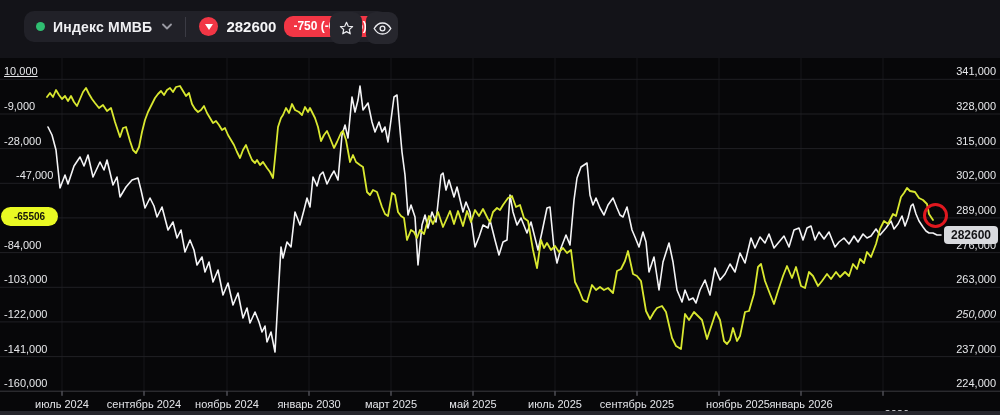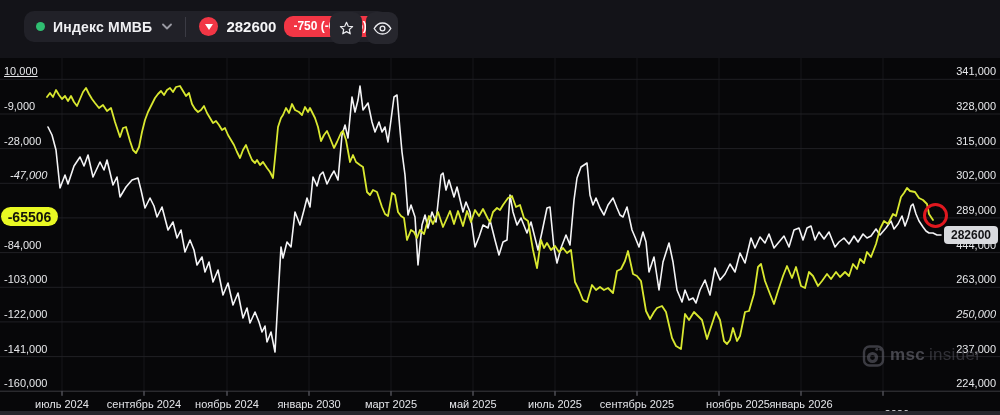--- a/index.html
+++ b/index.html
@@ -17,21 +17,21 @@
   .price{font-size:15px;font-weight:700;color:#f5f5f7;}
   .badge{background:#f23645;color:#fff;font-size:12px;font-weight:700;border-radius:9px;padding:3px 9px 4px;white-space:nowrap;}
   .btn{position:absolute;top:12px;width:32px;height:32px;border-radius:9px;background:#26262d;border:none;
        display:flex;align-items:center;justify-content:center;cursor:pointer;padding:0;}
   .btn.star{left:330px;} .btn.eye{left:366px;}
   #chart-svg{position:absolute;left:0;top:0;}
   .ylab{position:absolute;font-size:11px;color:#e7e8eb;line-height:12px;pointer-events:none;}
   .ylab.r{}
   .xlab{position:absolute;font-size:11px;color:#e4e5e9;transform:translateX(-50%);white-space:nowrap;pointer-events:none;}
   .pill-left{position:absolute;left:1px;top:207px;width:57px;height:19px;border-radius:9.5px;background:#e9f923;
-       color:#14150a;font-size:14px;font-weight:700;display:flex;align-items:center;justify-content:center;}
+       color:#14150a;font-size:10px;font-weight:700;display:flex;align-items:center;justify-content:center;}
   .pill-right{position:absolute;right:2px;top:226px;height:18px;border-radius:4px;background:#d9dade;
        color:#131316;font-size:12px;font-weight:700;display:flex;align-items:center;justify-content:center;padding:0 7px;}
   .red-circle{position:absolute;left:923px;top:203px;width:25px;height:25px;border-radius:50%;
        border:3.5px solid #e0181f;box-sizing:border-box;background:transparent;}
   .watermark{position:absolute;left:862px;top:343px;display:flex;align-items:center;gap:4px;opacity:.62;pointer-events:none;}
   .wm-bold{font-size:17px;font-weight:700;color:#6c6c76;letter-spacing:.3px;}
   .wm-light{font-size:17px;font-weight:400;color:#4a4a53;letter-spacing:.3px;}
   .bottom-bar{position:absolute;left:0;top:411px;width:1000px;height:4px;background:#26262c;}
 </style>
 </head>
@@ -101,32 +101,32 @@
       <line x1="719" y1="391.3" x2="719" y2="395.8" stroke="#70707a" stroke-width="1"></line>
       <line x1="801" y1="391.3" x2="801" y2="395.8" stroke="#70707a" stroke-width="1"></line>
       <line x1="883" y1="391.3" x2="883" y2="395.8" stroke="#70707a" stroke-width="1"></line>
       <polyline points="48,127 52,135 56,150 60,188 65,175 68,184 74,166 80,157 84,166 88,155 93,177 100,162 104,170 107,160 113,185 117,177 120,197 126,187 132,180 138,178 141,190 145,208 150,198 154,206 157,217 162,207 168,230 173,222 177,238 181,230 185,252 190,240 194,250 197,265 202,257 205,272 209,262 213,282 218,270 223,295 228,283 233,305 238,293 243,318 247,308 250,323 255,312 259,322 262,332 265,326 267,342 271,332 275,352 278,298 281,247 283,258 287,242 291,247 295,212 300,225 304,210 307,198 310,207 313,177 317,186 320,175 323,172 327,184 331,176 334,171 338,180 342,135 345,125 348,138 352,97 355,112 358,100 360,86 363,110 368,103 372,122 375,132 379,122 382,132 385,127 388,142 391,120 394,97 397,95 400,130 402,152 405,175 408,215 411,205 415,217 418,265 422,225 425,215 428,228 432,212 436,222 441,175 443,173 446,190 449,180 454,197 457,187 463,212 466,202 470,212 475,247 479,237 483,225 488,228 490,220 495,240 499,255 503,242 507,240 510,195 513,212 517,225 521,218 527,233 531,222 538,250 542,232 547,208 550,207 554,248 557,263 561,248 566,235 570,245 574,200 577,178 581,167 584,165 587,163 590,195 593,205 596,198 600,208 604,215 608,205 613,198 617,208 620,215 623,217 627,207 632,230 635,237 639,247 643,232 646,242 649,272 654,257 659,290 663,262 669,243 673,262 677,290 682,302 685,290 689,300 693,298 696,303 700,290 705,280 710,295 715,268 720,280 725,274 730,264 735,272 740,253 745,263 751,238 755,248 760,237 765,243 769,234 774,248 779,242 784,236 789,247 794,230 799,228 803,240 807,228 811,226 815,240 819,232 824,239 829,232 835,247 839,242 844,238 849,244 854,236 858,242 863,234 867,238 871,236 876,229 880,235 886,228 891,221 894,229 898,224 902,216 905,226 908,218 911,206 913,204 916,214 919,221 923,227 926,231 929,233 933,233 937,235 941,235" fill="none" stroke="#f4f4f6" stroke-width="1.6" stroke-linejoin="round" stroke-linecap="round"></polyline>
       <polyline points="47,97 50,93 53,97 56,90 59,95 62,99 65,96 68,101 71,96 74,102 77,106 80,99 83,92 86,88 89,94 92,99 95,103 99,108 103,105 107,111 111,108 115,122 118,131 120,137 123,128 126,127 130,141 133,150 136,153 139,147 142,132 145,120 148,112 151,106 155,98 158,94 161,91 164,95 167,90 170,88 173,92 176,87 180,86 183,91 186,96 189,93 192,104 195,109 198,112 201,110 204,106 207,113 210,118 213,123 216,121 219,125 222,130 225,128 228,135 231,140 234,145 237,152 240,158 243,150 246,145 249,153 252,160 255,163 257,160 260,165 263,162 267,168 270,172 273,178 276,148 278,127 281,118 283,115 286,108 289,113 292,104 295,110 299,112 302,115 305,107 308,112 310,108 313,114 315,118 318,127 321,141 324,135 327,131 330,138 334,148 337,142 341,133 343,131 346,140 350,162 353,155 356,162 360,165 363,167 367,192 370,195 373,190 377,192 382,207 385,214 388,216 392,193 395,195 398,212 401,216 404,218 407,240 411,230 414,232 417,238 420,230 424,234 429,216 433,224 438,212 443,227 447,218 450,211 454,224 458,211 463,226 467,211 471,222 475,210 479,216 483,209 488,219 490,222 493,212 497,208 500,210 503,205 508,198 512,196 516,207 520,205 524,218 528,221 533,250 537,268 541,240 544,248 547,243 551,250 555,246 559,252 563,248 567,253 571,250 575,282 579,290 583,300 587,302 592,285 596,290 600,287 604,290 608,288 613,293 617,271 621,269 625,261 628,251 633,274 637,276 641,281 646,311 650,319 654,312 657,308 662,306 666,312 672,338 676,346 681,349 685,314 689,320 694,312 698,316 702,320 707,339 710,330 716,312 720,320 724,341 727,344 730,340 733,328 737,341 740,336 745,312 749,311 754,294 758,267 761,264 765,281 770,294 774,304 778,291 783,276 787,266 792,278 796,267 801,286 805,288 809,272 813,276 818,286 822,281 827,274 831,279 836,272 840,277 845,272 849,276 853,264 857,269 860,259 864,263 867,252 871,257 876,244 880,229 884,221 888,224 893,214 896,216 901,197 904,193 907,188 910,191 915,192 919,198 923,200 927,204 929,214 933,220" fill="none" stroke="#d9e830" stroke-width="1.8" stroke-linejoin="round" stroke-linecap="round"></polyline>
     </svg>
   <div id="labels">
       <div class="ylab" style="left: 4px; top: 65.3px; text-decoration: underline;">10,000</div>
       <div class="ylab" style="left: 4px; top: 99.96px;">-9,000</div>
       <div class="ylab" style="left: 4px; top: 134.62px;">-28,000</div>
-      <div class="ylab" style="left: 10px; top: 169.28px; font-style: italic;">-47,000</div>
+      <div class="ylab" style="left: 16px; top: 169.28px;">-47,000</div>
       <div class="ylab" style="left: 4px; top: 238.6px;">-84,000</div>
       <div class="ylab" style="left: 4px; top: 273.26px;">-103,000</div>
       <div class="ylab" style="left: 4px; top: 307.92px;">-122,000</div>
       <div class="ylab" style="left: 4px; top: 342.58px;">-141,000</div>
       <div class="ylab" style="left: 4px; top: 377.24px;">-160,000</div>
       <div class="ylab r" style="right: 4px; top: 65.3px;">341,000</div>
       <div class="ylab r" style="right: 4px; top: 99.96px;">328,000</div>
       <div class="ylab r" style="right: 4px; top: 134.62px;">315,000</div>
       <div class="ylab r" style="right: 4px; top: 169.28px;">302,000</div>
       <div class="ylab r" style="right: 4px; top: 203.94px;">289,000</div>
-      <div class="ylab r" style="right: 4px; top: 238.6px;">444,000</div>
+      <div class="ylab r" style="right: 4px; top: 238.6px;">276,000</div>
       <div class="ylab r" style="right: 4px; top: 273.26px;">263,000</div>
       <div class="ylab r" style="right: 4px; top: 307.92px; font-style: italic;">250,000</div>
       <div class="ylab r" style="right: 4px; top: 342.58px;">237,000</div>
       <div class="ylab r" style="right: 4px; top: 377.24px;">224,000</div>
       <div class="xlab" style="left: 62px; top: 398px;">июль 2024</div>
       <div class="xlab" style="left: 144px; top: 398px;">сентябрь 2024</div>
       <div class="xlab" style="left: 227px; top: 398px; text-align: center;">ноябрь 2024</div>
       <div class="xlab" style="left: 309px; top: 398px;">январь 2030</div>
       <div class="xlab" style="left: 391px; top: 398px;">март 2025</div>
       <div class="xlab" style="left: 473px; top: 398px;">май 2025</div>
@@ -134,25 +134,15 @@
       <div class="xlab" style="left: 637px; top: 398px;">сентябрь 2025</div>
       <div class="xlab" style="left: 719px; top: 398px; margin-left: 19px;">ноябрь 2025</div>
       <div class="xlab" style="left: 801px; top: 398px;">январь 2026</div>
       <div class="xlab" style="left: 883px; top: 408px;">март 2026</div>
     </div>
 
   <div class="pill-left">-65506</div>
   <div class="pill-right">282600</div>
   <div class="red-circle"></div>
 
-  <div class="watermark">
-    <svg width="24" height="24" viewBox="0 0 24 24">
-      <rect x="2" y="3.5" width="19" height="19" rx="5.5" fill="none" stroke="#5c5c66" stroke-width="2.4"></rect>
-      <circle cx="10.5" cy="14.5" r="4" fill="none" stroke="#5c5c66" stroke-width="3.2"></circle>
-      <circle cx="14.8" cy="6.3" r="1.5" fill="#5c5c66"></circle>
-      <circle cx="18.8" cy="6.3" r="1.5" fill="#5c5c66"></circle>
-    </svg>
-    <span class="wm-bold">msc</span>
-      <span class="wm-light">insider</span>
-  </div>
 
   <div class="bottom-bar"></div>
 </div>
 
 </body></html>

